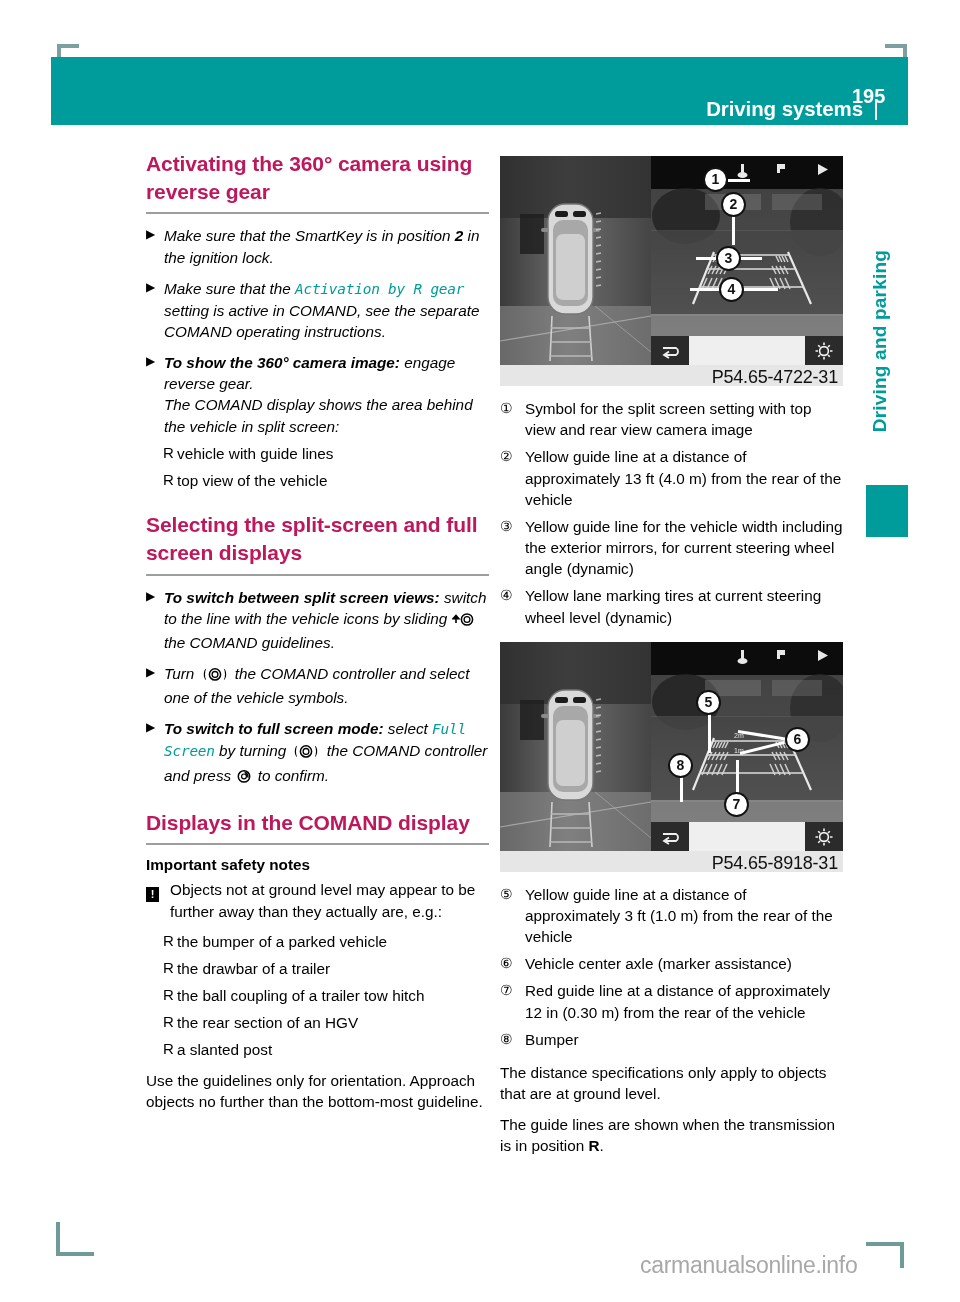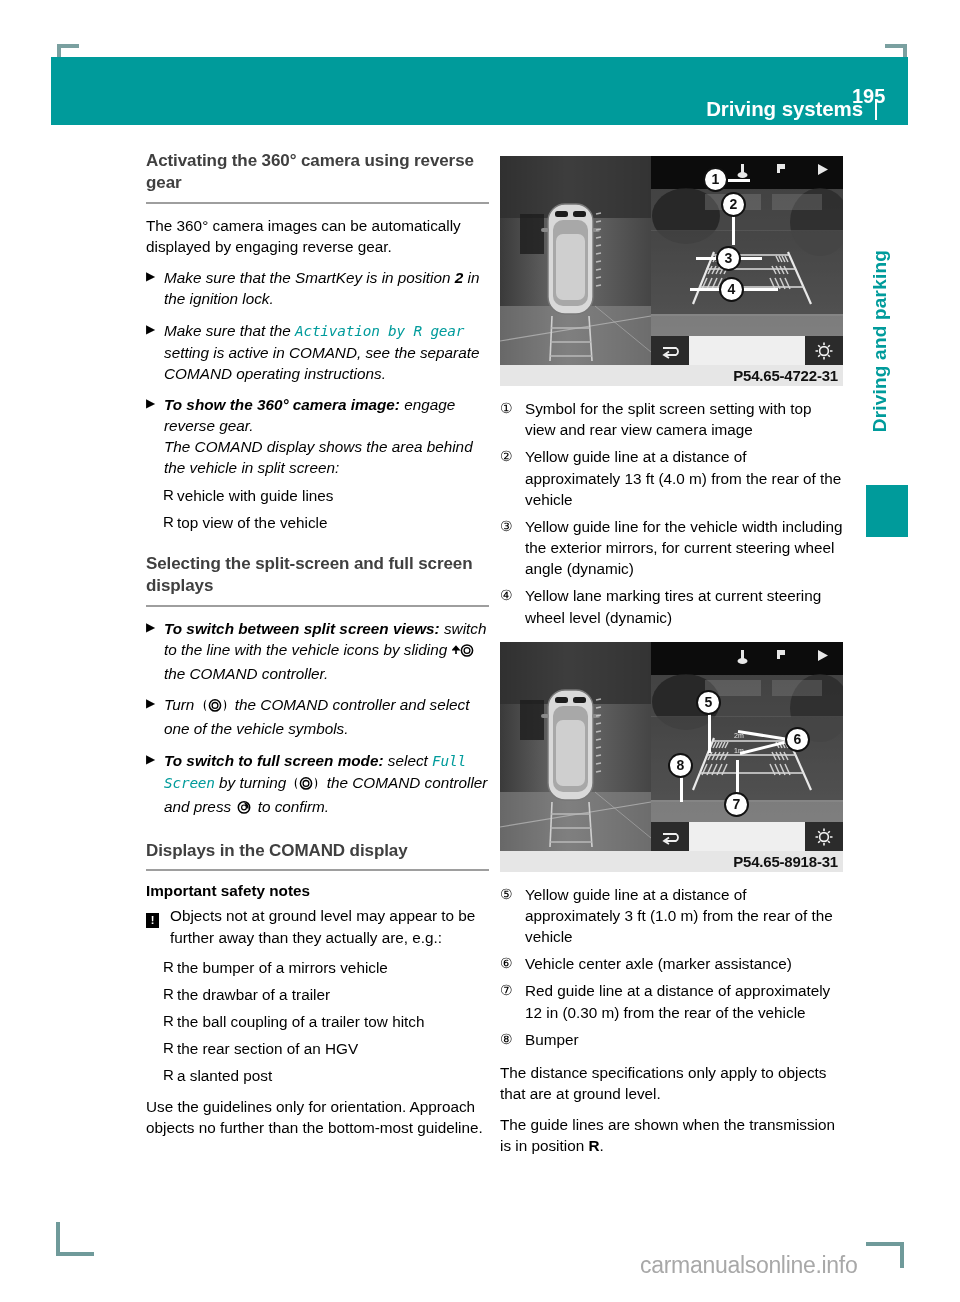--- a/index.html
+++ b/index.html
@@ -61,21 +61,21 @@
     position:absolute; left: 866px; top: 485px;
     width: 42px; height: 52px; background:#009b9b;
   }
 
   
   .col { position: absolute; top: 150px; width: 343px; }
   .col-left { left: 146px; }
   .col-right { left: 500px; }
 
   h2.sec {
-    font-size: 17px; font-weight: bold; color:#404040;
+    font-size: 21px; font-weight: bold; color:#be185d;
     line-height: 1.32; letter-spacing: -0.1px;
   }
   .rule {
     border-top: 2.5px solid #9e9e9e;
     margin-top: 7px; margin-bottom: 11px;
   }
   p.body {
     font-size: 15.3px; line-height: 1.385; color:#000;
     margin-bottom: 10px;
   }
@@ -137,21 +137,21 @@
   .fig-img {
     width: 343px; height: 209px;
     position: relative; overflow: hidden;
     background:#2b2b2b;
   }
   .fig-cap {
     background: #e6e6e6; height: 21px; position: relative;
   }
   .fig-cap span {
     position:absolute; right: 5px; top: 2px;
-    font-size: 15px; font-weight: bold; color:#111;
+    font-size: 18px; font-weight: normal; color:#111;
     letter-spacing: -0.2px;
   }
   .callout {
     position: absolute;
     width: 25px; height: 25px; border-radius: 50%;
     background: #fff; border: 2.5px solid #111;
     color:#111; font-size: 14px; font-weight: bold;
     text-align:center; line-height: 21px;
     z-index: 6;
   }
@@ -187,21 +187,20 @@
   <div class="page-num">195</div>
 
   <div class="side-tab-text">Driving and parking</div>
   <div class="side-tab-block"></div>
 
   <div class="col col-left">
 
     <h2 class="sec">Activating the 360° camera using reverse gear</h2>
     <div class="rule"></div>
 
-    <p class="body">The 360° camera images can be automatically displayed by engaging reverse gear.</p>
 
     <div class="step">
       <span class="arrow">▶</span>
       <span class="stxt"><span>Make sure that the SmartKey is in position </span><b class="bold">2</b><span> in the ignition lock.</span></span>
     </div>
 
     <div class="step">
       <span class="arrow">▶</span>
       <span class="stxt"><span>Make sure that the </span><span class="mono-teal">Activation by R gear</span><span> setting is active in COMAND, see the separate COMAND operating instructions.</span></span>
     </div>
@@ -222,21 +221,21 @@
 
     <h2 class="sec">Selecting the split-screen and full screen displays</h2>
     <div class="rule"></div>
 
     <div class="step">
       <span class="arrow">▶</span>
       <span class="stxt"><b class="bold">To switch between split screen views:</b><span> switch to the line with the vehicle icons by sliding </span><span class="ctl"><svg width="24" height="15" viewBox="0 0 24 15">
               <path d="M4 11 L4 4 M1.2 6.6 L4 3.4 L6.8 6.6 Z" stroke="#000" stroke-width="1.6" fill="#000"></path>
               <circle cx="15" cy="7.5" r="5.6" fill="none" stroke="#000" stroke-width="1.5"></circle>
               <circle cx="15" cy="7.5" r="2.9" fill="none" stroke="#000" stroke-width="1.3"></circle>
-            </svg></span><span> the COMAND controller.</span></span>
+            </svg></span><span> the COMAND guidelines.</span></span>
     </div>
 
     <div class="step">
       <span class="arrow">▶</span>
       <span class="stxt"><span>Turn </span><span class="ctl"><svg width="30" height="15" viewBox="0 0 30 15">
               <path d="M6.2 1.4 C3 3.2 3 11.2 6.2 13.2 C4.6 10 4.6 4.6 6.2 1.4 Z" fill="#000"></path>
               <path d="M23.8 1.4 C27 3.2 27 11.2 23.8 13.2 C25.4 10 25.4 4.6 23.8 1.4 Z" fill="#000"></path>
               <circle cx="15" cy="7.4" r="5.6" fill="none" stroke="#000" stroke-width="1.5"></circle>
               <circle cx="15" cy="7.4" r="2.9" fill="none" stroke="#000" stroke-width="1.3"></circle>
             </svg></span><span> the COMAND controller and select one of the vehicle symbols.</span></span>
@@ -261,21 +260,21 @@
 
     <h3 class="sub">Important safety notes</h3>
 
     <div class="warn-row">
       <span class="warn-ico"><span class="warn-box">!</span></span>
       <span>Objects not at ground level may appear to be further away than they actually are, e.g.:</span>
     </div>
 
     <div class="rbul">
       <span class="dot">R</span>
-      <span class="btxt">the bumper of a mirrors vehicle</span>
+      <span class="btxt">the bumper of a parked vehicle</span>
     </div>
     <div class="rbul">
       <span class="dot">R</span>
       <span class="btxt">the drawbar of a trailer</span>
     </div>
     <div class="rbul">
       <span class="dot">R</span>
       <span class="btxt">the ball coupling of a trailer tow hitch</span>
     </div>
     <div class="rbul">

